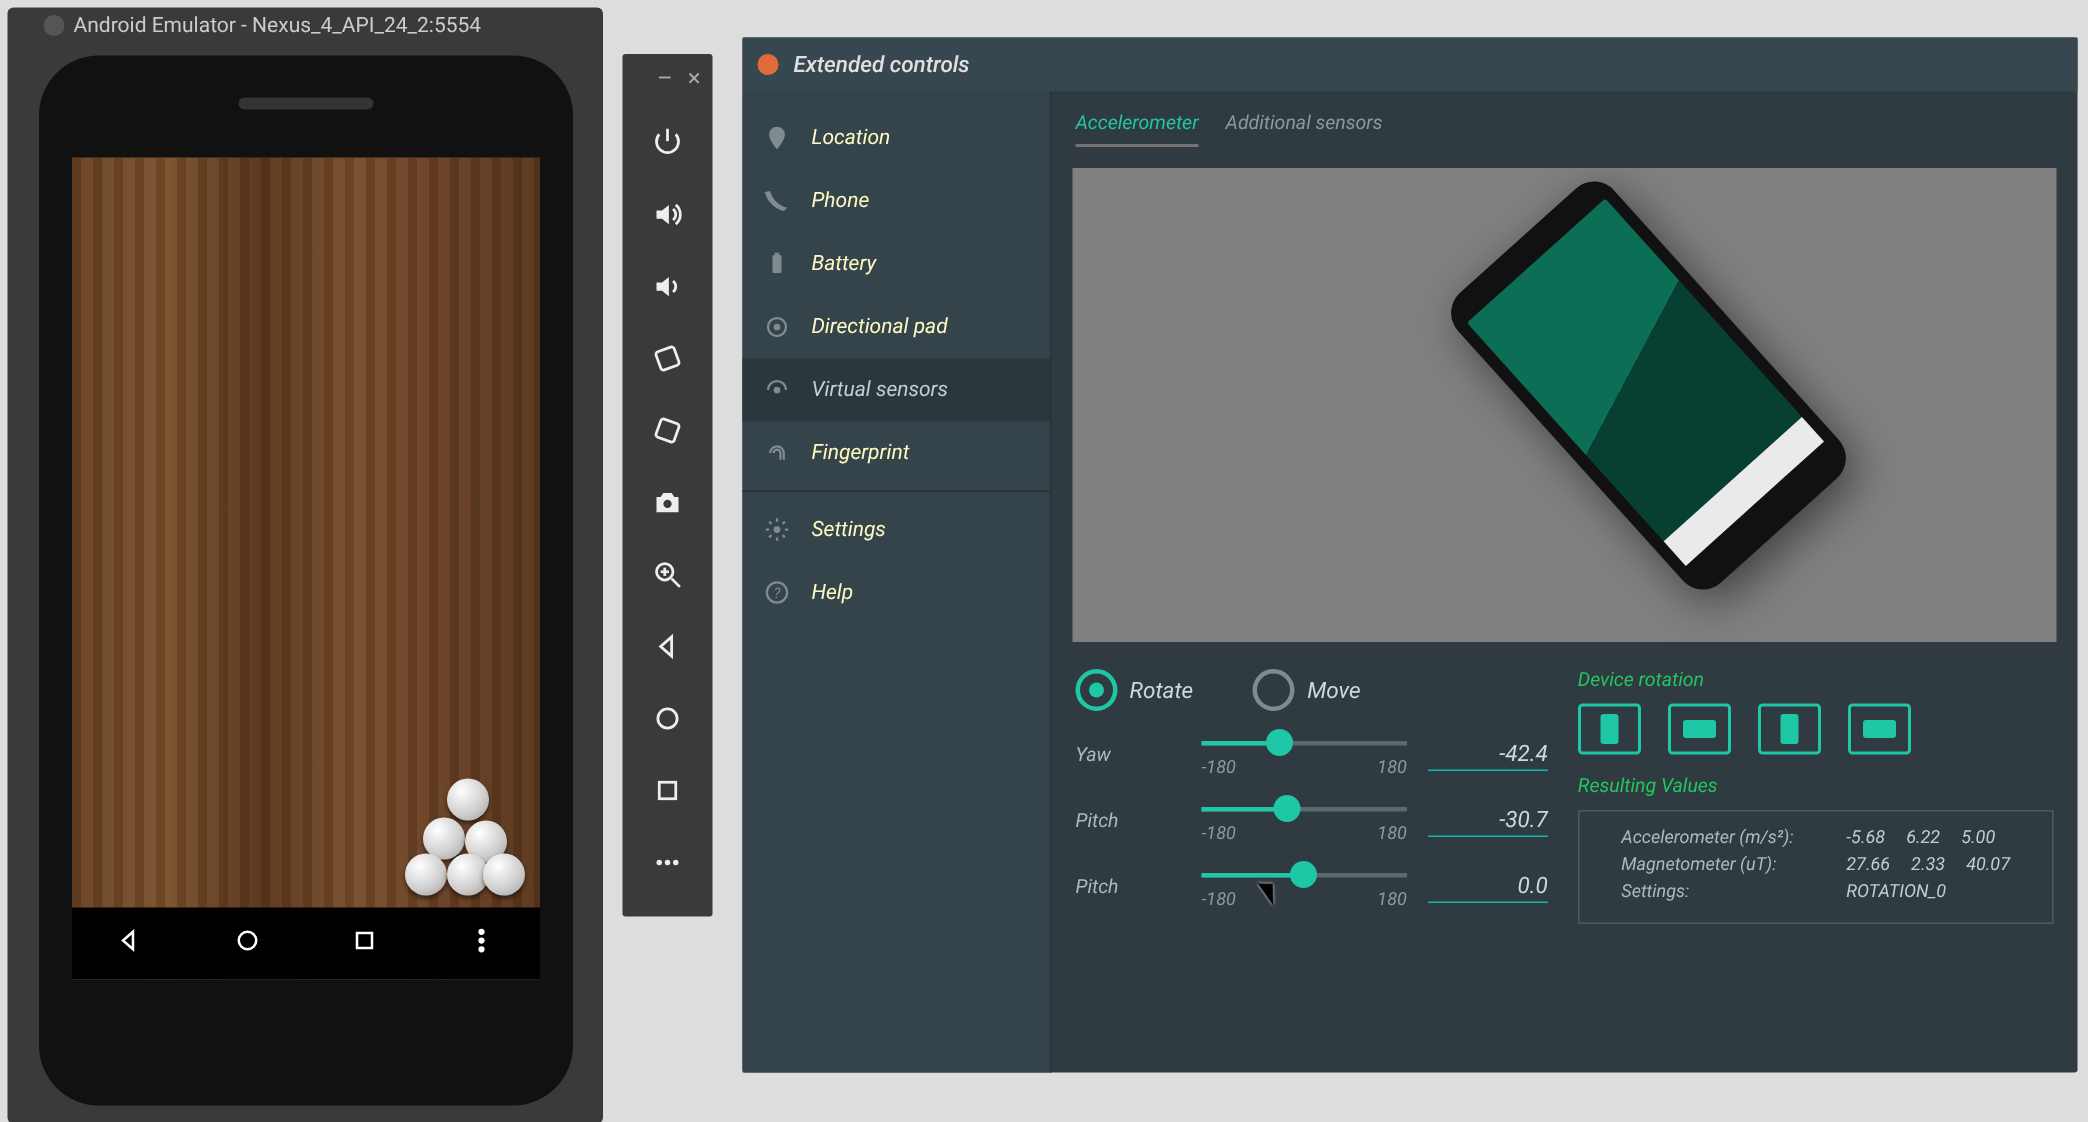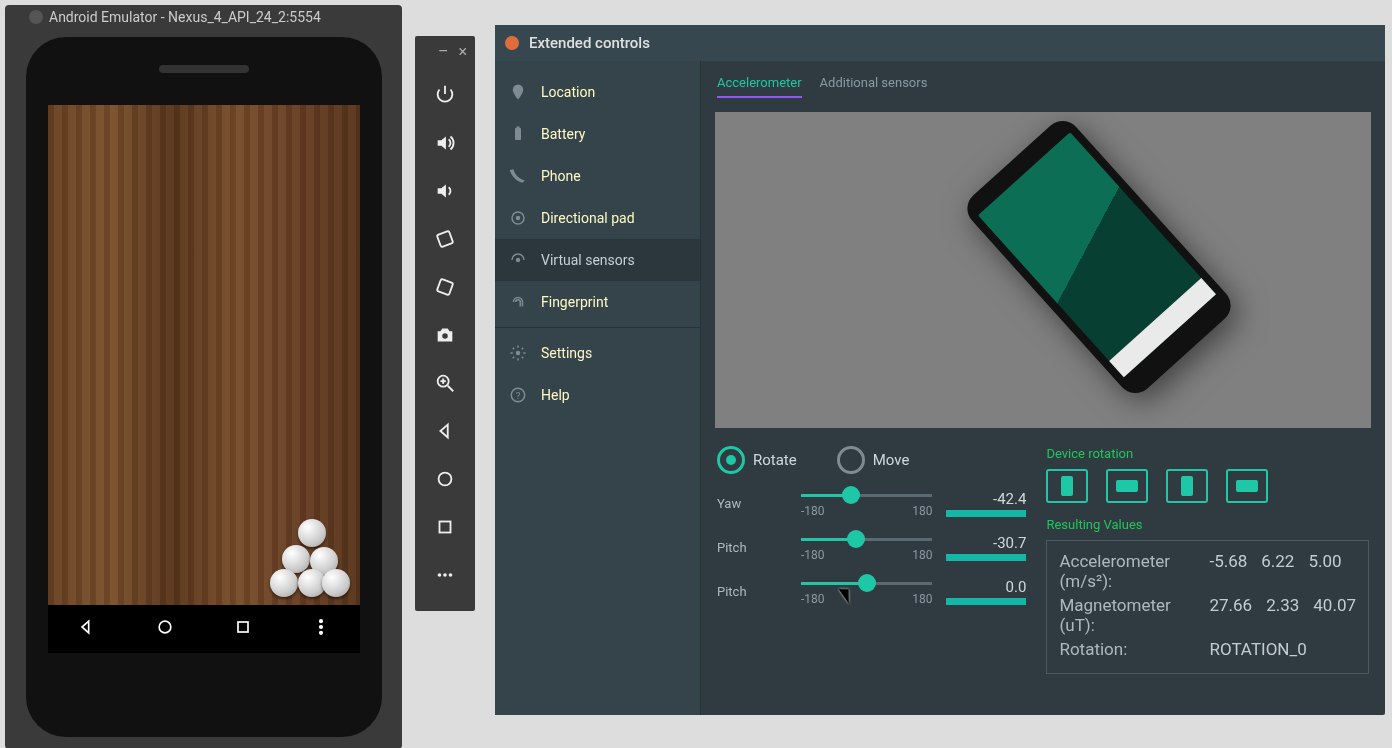--- a/index.html
+++ b/index.html
@@ -111,20 +111,21 @@
 
   
   .ext-window {
     position: absolute;
     left: 495px; top: 25px;
     width: 890px; height: 690px;
     background: #2f3b40;
     border-radius: 2px;
     display: flex;
     flex-direction: column;
+    font-style: italic;
   }
   .ext-titlebar {
     height: 36px;
     background: #37474f;
     display: flex; align-items: center;
     padding: 0 10px;
     gap: 10px;
   }
   .ext-title-close {
     width: 14px; height: 14px; border-radius: 50%; background: #e06c3c;
@@ -169,21 +170,21 @@
     min-width: 0;
   }
   .ext-tabs {
     display: flex;
     gap: 18px;
     padding: 14px 16px 8px 16px;
     font-size: 13px;
     color: #8a9aa2;
   }
   .ext-tab { cursor: pointer; padding-bottom: 6px; }
-  .ext-tab.active { color: #1ec7a6; border-bottom: 2px solid #8b5cf6; }
+  .ext-tab.active { color: #1ec7a6; border-bottom: 2px solid #737373; }
 
   .preview {
     margin: 6px 14px 10px 14px;
     height: 316px;
     background: #808080;
     position: relative;
     overflow: hidden;
   }
   .preview-phone {
     position: absolute;
@@ -252,41 +253,41 @@
   }
   .range-labels {
     position: absolute; left:0; right:0; top: 18px;
     display:flex; justify-content:space-between;
     font-size:12px; color:#8a9aa2;
   }
   .val-field {
     text-align: right;
     color:#cfd8dc;
     font-size:15px;
-    border-bottom: 7px solid #14b8a6;
+    border-bottom: 1px solid #14b8a6;
     padding-bottom: 2px;
   }
 
   .controls-right { flex:1; }
   .sect-title { color:#22c55e; font-size:13px; margin-bottom:8px; }
   .rot-buttons { display:flex; gap:18px; margin-bottom:14px; }
   .rot-btn {
     width: 38px; height: 30px;
     border: 2px solid #1ec7a6;
     border-radius: 3px;
     display:flex; align-items:center; justify-content:center;
   }
   .rot-btn .p { background:#1ec7a6; border-radius:2px; }
   .rot-btn .port { width: 12px; height: 20px; }
   .rot-btn .land { width: 22px; height: 12px; }
 
   .result-box {
     border: 1px solid #4a5a62;
-    padding: 10px 12px;
-    font-size: 17px;
+    padding: 10px 28px;
+    font-size: 12px;
     color:#c3ccd0;
   }
   .result-row { display:flex; gap:10px; margin-bottom:4px; }
   .result-label { width: 140px; color:#aeb9bf; }
   .result-vals { display:flex; gap:14px; }
 
   .cursor-arrow {
     position: absolute;
     width: 0; height: 0;
     pointer-events: none;
@@ -423,33 +424,33 @@
         <span class="side-icon">
             <svg viewBox="0 0 24 24">
               <path d="M12 2a7 7 0 0 1 7 7c0 5-7 13-7 13S5 14 5 9a7 7 0 0 1 7-7z"></path>
             </svg>
           </span>
         <span>Location</span>
       </div>
       <div class="ext-side-item">
         <span class="side-icon">
             <svg viewBox="0 0 24 24">
+              <path d="M6 3c1 5 5 12 15 15l-3 3c-8-2-15-9-17-17z"></path>
+            </svg>
+          </span>
+        <span>Phone</span>
+      </div>
+      <div class="ext-side-item">
+        <span class="side-icon">
+            <svg viewBox="0 0 24 24">
               <rect x="8" y="4" width="8" height="16" rx="1"></rect>
               <rect x="10" y="2" width="4" height="2"></rect>
             </svg>
           </span>
         <span>Battery</span>
-      </div>
-      <div class="ext-side-item">
-        <span class="side-icon">
-            <svg viewBox="0 0 24 24">
-              <path d="M6 3c1 5 5 12 15 15l-3 3c-8-2-15-9-17-17z"></path>
-            </svg>
-          </span>
-        <span>Phone</span>
       </div>
       <div class="ext-side-item">
         <span class="side-icon">
             <svg viewBox="0 0 24 24">
               <circle cx="12" cy="12" r="8" fill="none" stroke="#7e8b91" stroke-width="2"></circle>
               <circle cx="12" cy="12" r="3"></circle>
             </svg>
           </span>
         <span>Directional pad</span>
       </div>
@@ -588,21 +589,21 @@
             </div>
             <div class="result-row">
               <span class="result-label">Magnetometer (uT):</span>
               <span class="result-vals">
                 <span>27.66</span>
                 <span>2.33</span>
                 <span>40.07</span>
               </span>
             </div>
             <div class="result-row">
-              <span class="result-label">Rotation:</span>
+              <span class="result-label">Settings:</span>
               <span>ROTATION_0</span>
             </div>
           </div>
         </div>
       </div>
     </div>
   </div>
 </div>
 
 <div class="cursor-arrow" style="left:843px; top:585px;"></div>

